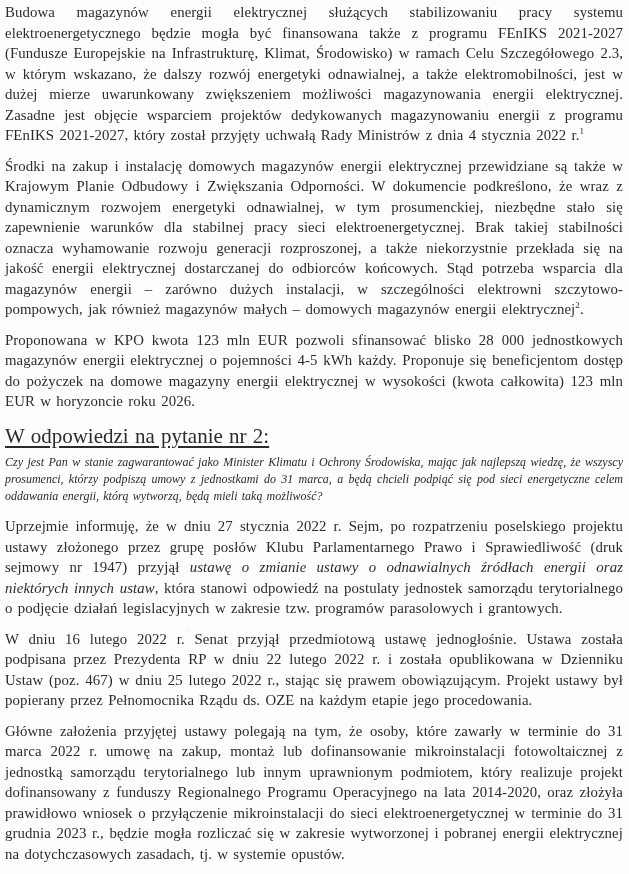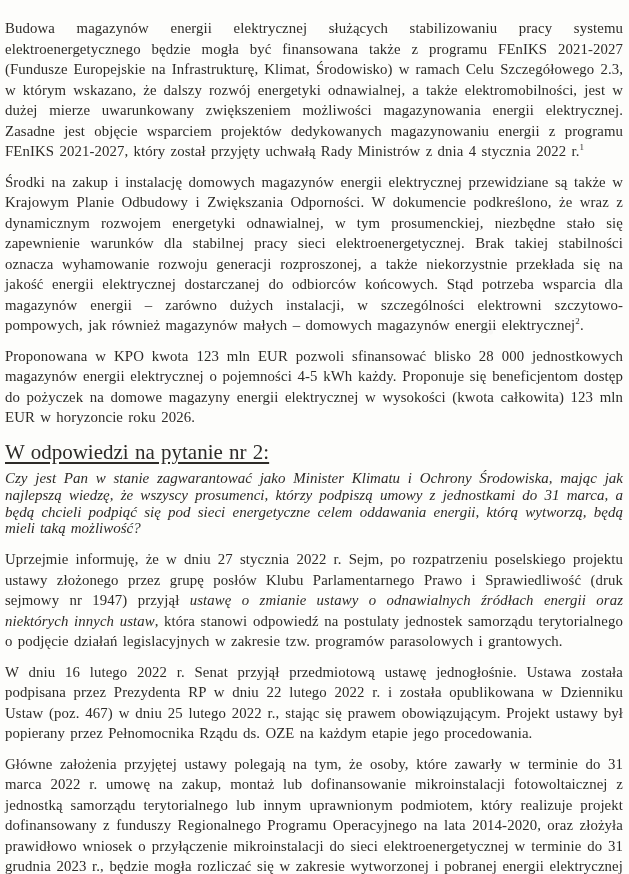--- a/index.html
+++ b/index.html
@@ -11,21 +11,21 @@
     height: 874px;
     overflow: hidden;
     background: #fdfdfb;
     font-family: "Liberation Serif", "DejaVu Serif", serif;
     color: #2d2b28;
   }
   .page {
     box-sizing: border-box;
     width: 629px;
     height: 874px;
-    padding: 18px 6px 0 5px;
+    padding: 2px 6px 0 5px;
     background:
       radial-gradient(circle at 78% 38%, rgba(0,0,0,0.025) 0 2px, transparent 3px),
       radial-gradient(circle at 30% 72%, rgba(0,0,0,0.02) 0 2px, transparent 3px),
       #fdfdfb;
   }
   .para {
     margin: 0 0 10px 0;
     font-size: 14.8px;
     line-height: 20.5px;
     text-align: justify;
@@ -41,21 +41,21 @@
     margin: 14px 0 8px 0;
     font-size: 21px;
     line-height: 20.5px;
     text-decoration: underline;
     text-underline-offset: 3px;
     text-align: left;
     word-spacing: 1px;
   }
   .question {
     margin: 0 0 12px 0;
-    font-size: 15px;
+    font-size: 12px;
     line-height: 16.8px;
     font-style: italic;
     text-align: justify;
     word-spacing: 1.2px;
   }
 </style>
 </head>
 <body>
 
 <div class="page">

